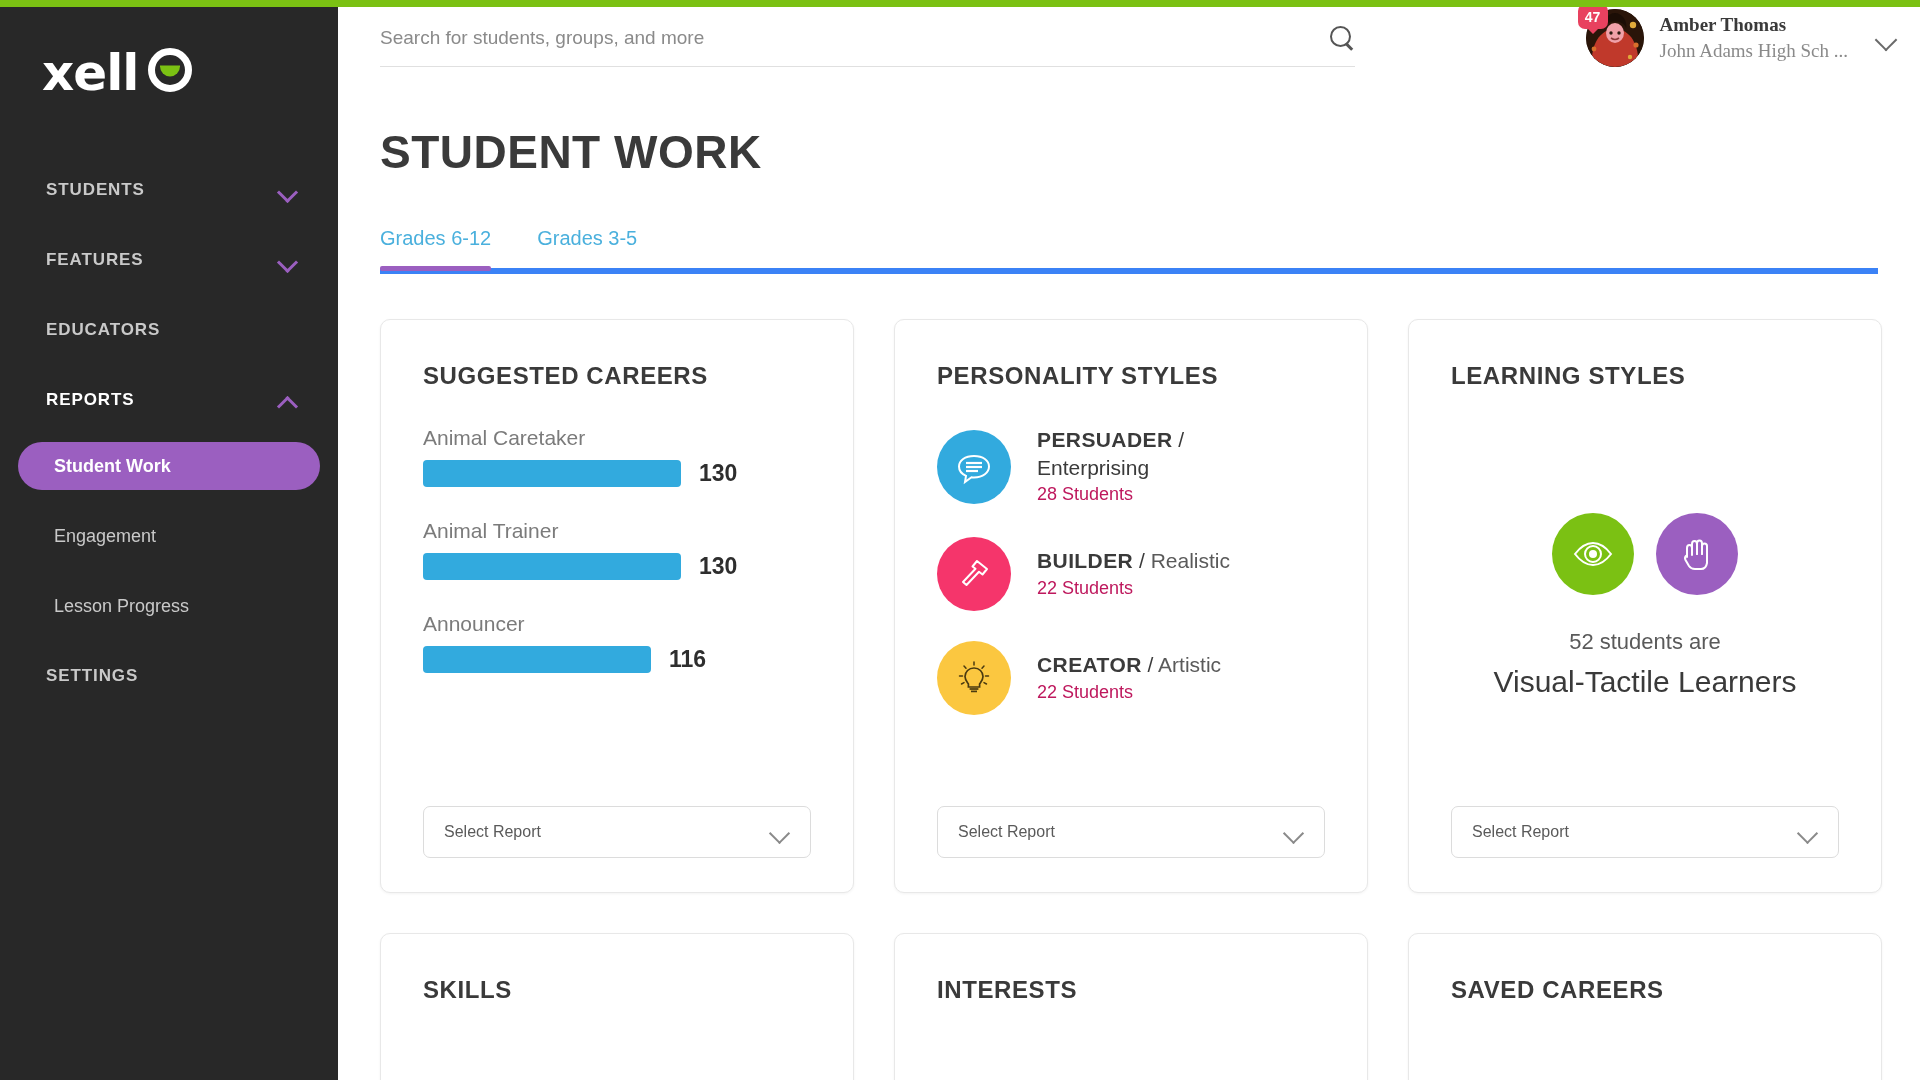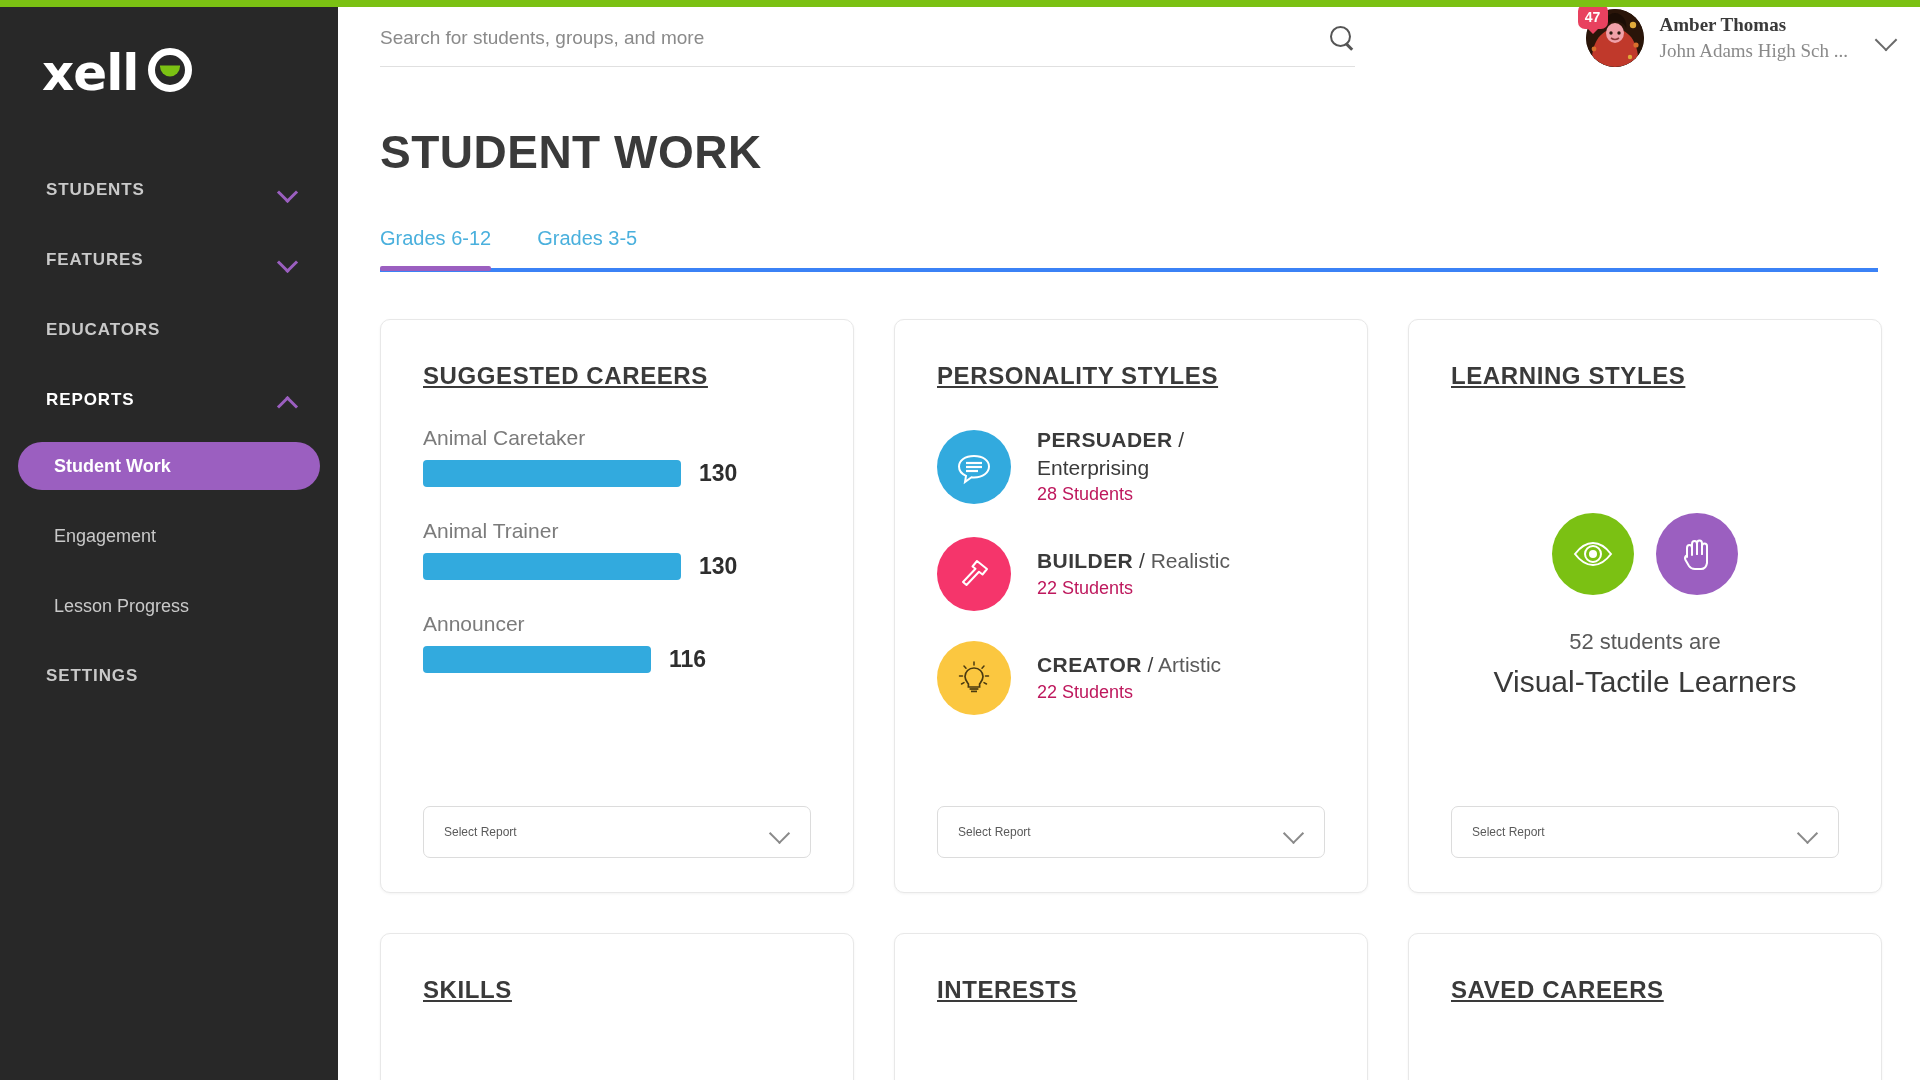--- a/index.html
+++ b/index.html
@@ -208,21 +208,21 @@
   .page-title {
     position: absolute; top: 38px; left: 42px;
     font-size: 46px;
     font-weight: 700;
     letter-spacing: 0.5px;
     color: #3a3a3a;
   }
   .tabs {
     position: absolute; top: 140px; left: 42px;
     width: 1498px;
-    border-bottom: 4px solid #3b82f6;
+    border-bottom: 6px solid #3b82f6;
     display: flex;
   }
   .tab {
     font-size: 20px;
     color: #4ab0dd;
     padding: 0 0 18px 0;
     margin-right: 46px;
     cursor: pointer;
     position: relative;
   }
@@ -251,21 +251,20 @@
     position: relative;
   }
   .card.tall { height: 574px; display: flex; flex-direction: column; }
   .card.short { height: 240px; }
   .card-title {
     font-size: 24px;
     font-weight: 700;
     letter-spacing: 0.6px;
     color: #3a3a3a;
     margin-bottom: 36px;
-    text-decoration: underline;
   }
   
   .bars { flex: 1; }
   .bar-row { margin-bottom: 32px; }
   .bar-label { font-size: 21px; color: #7b7b7b; margin-bottom: 10px; }
   .bar-line { display: flex; align-items: center; }
   .bar {
     height: 27px;
     background: #32aade;
     border-radius: 4px;
@@ -309,21 +308,21 @@
   
   .select {
     height: 52px;
     border: 1px solid #dcdcdc;
     border-radius: 7px;
     display: flex; align-items: center; justify-content: space-between;
     padding: 0 20px;
     cursor: pointer;
     background: #fff;
   }
-  .select-label { font-size: 12px; color: #5a5a5a; }
+  .select-label { font-size: 16px; color: #5a5a5a; }
   .select-chev { width: 20px; height: 12px; position: relative; }
   .select-chev::before {
     content: "";
     position: absolute; left: 2px; top: 0;
     width: 13px; height: 13px;
     border-right: 2.5px solid #8a8a8a;
     border-bottom: 2.5px solid #8a8a8a;
     transform: rotate(45deg);
   }
 </style>

